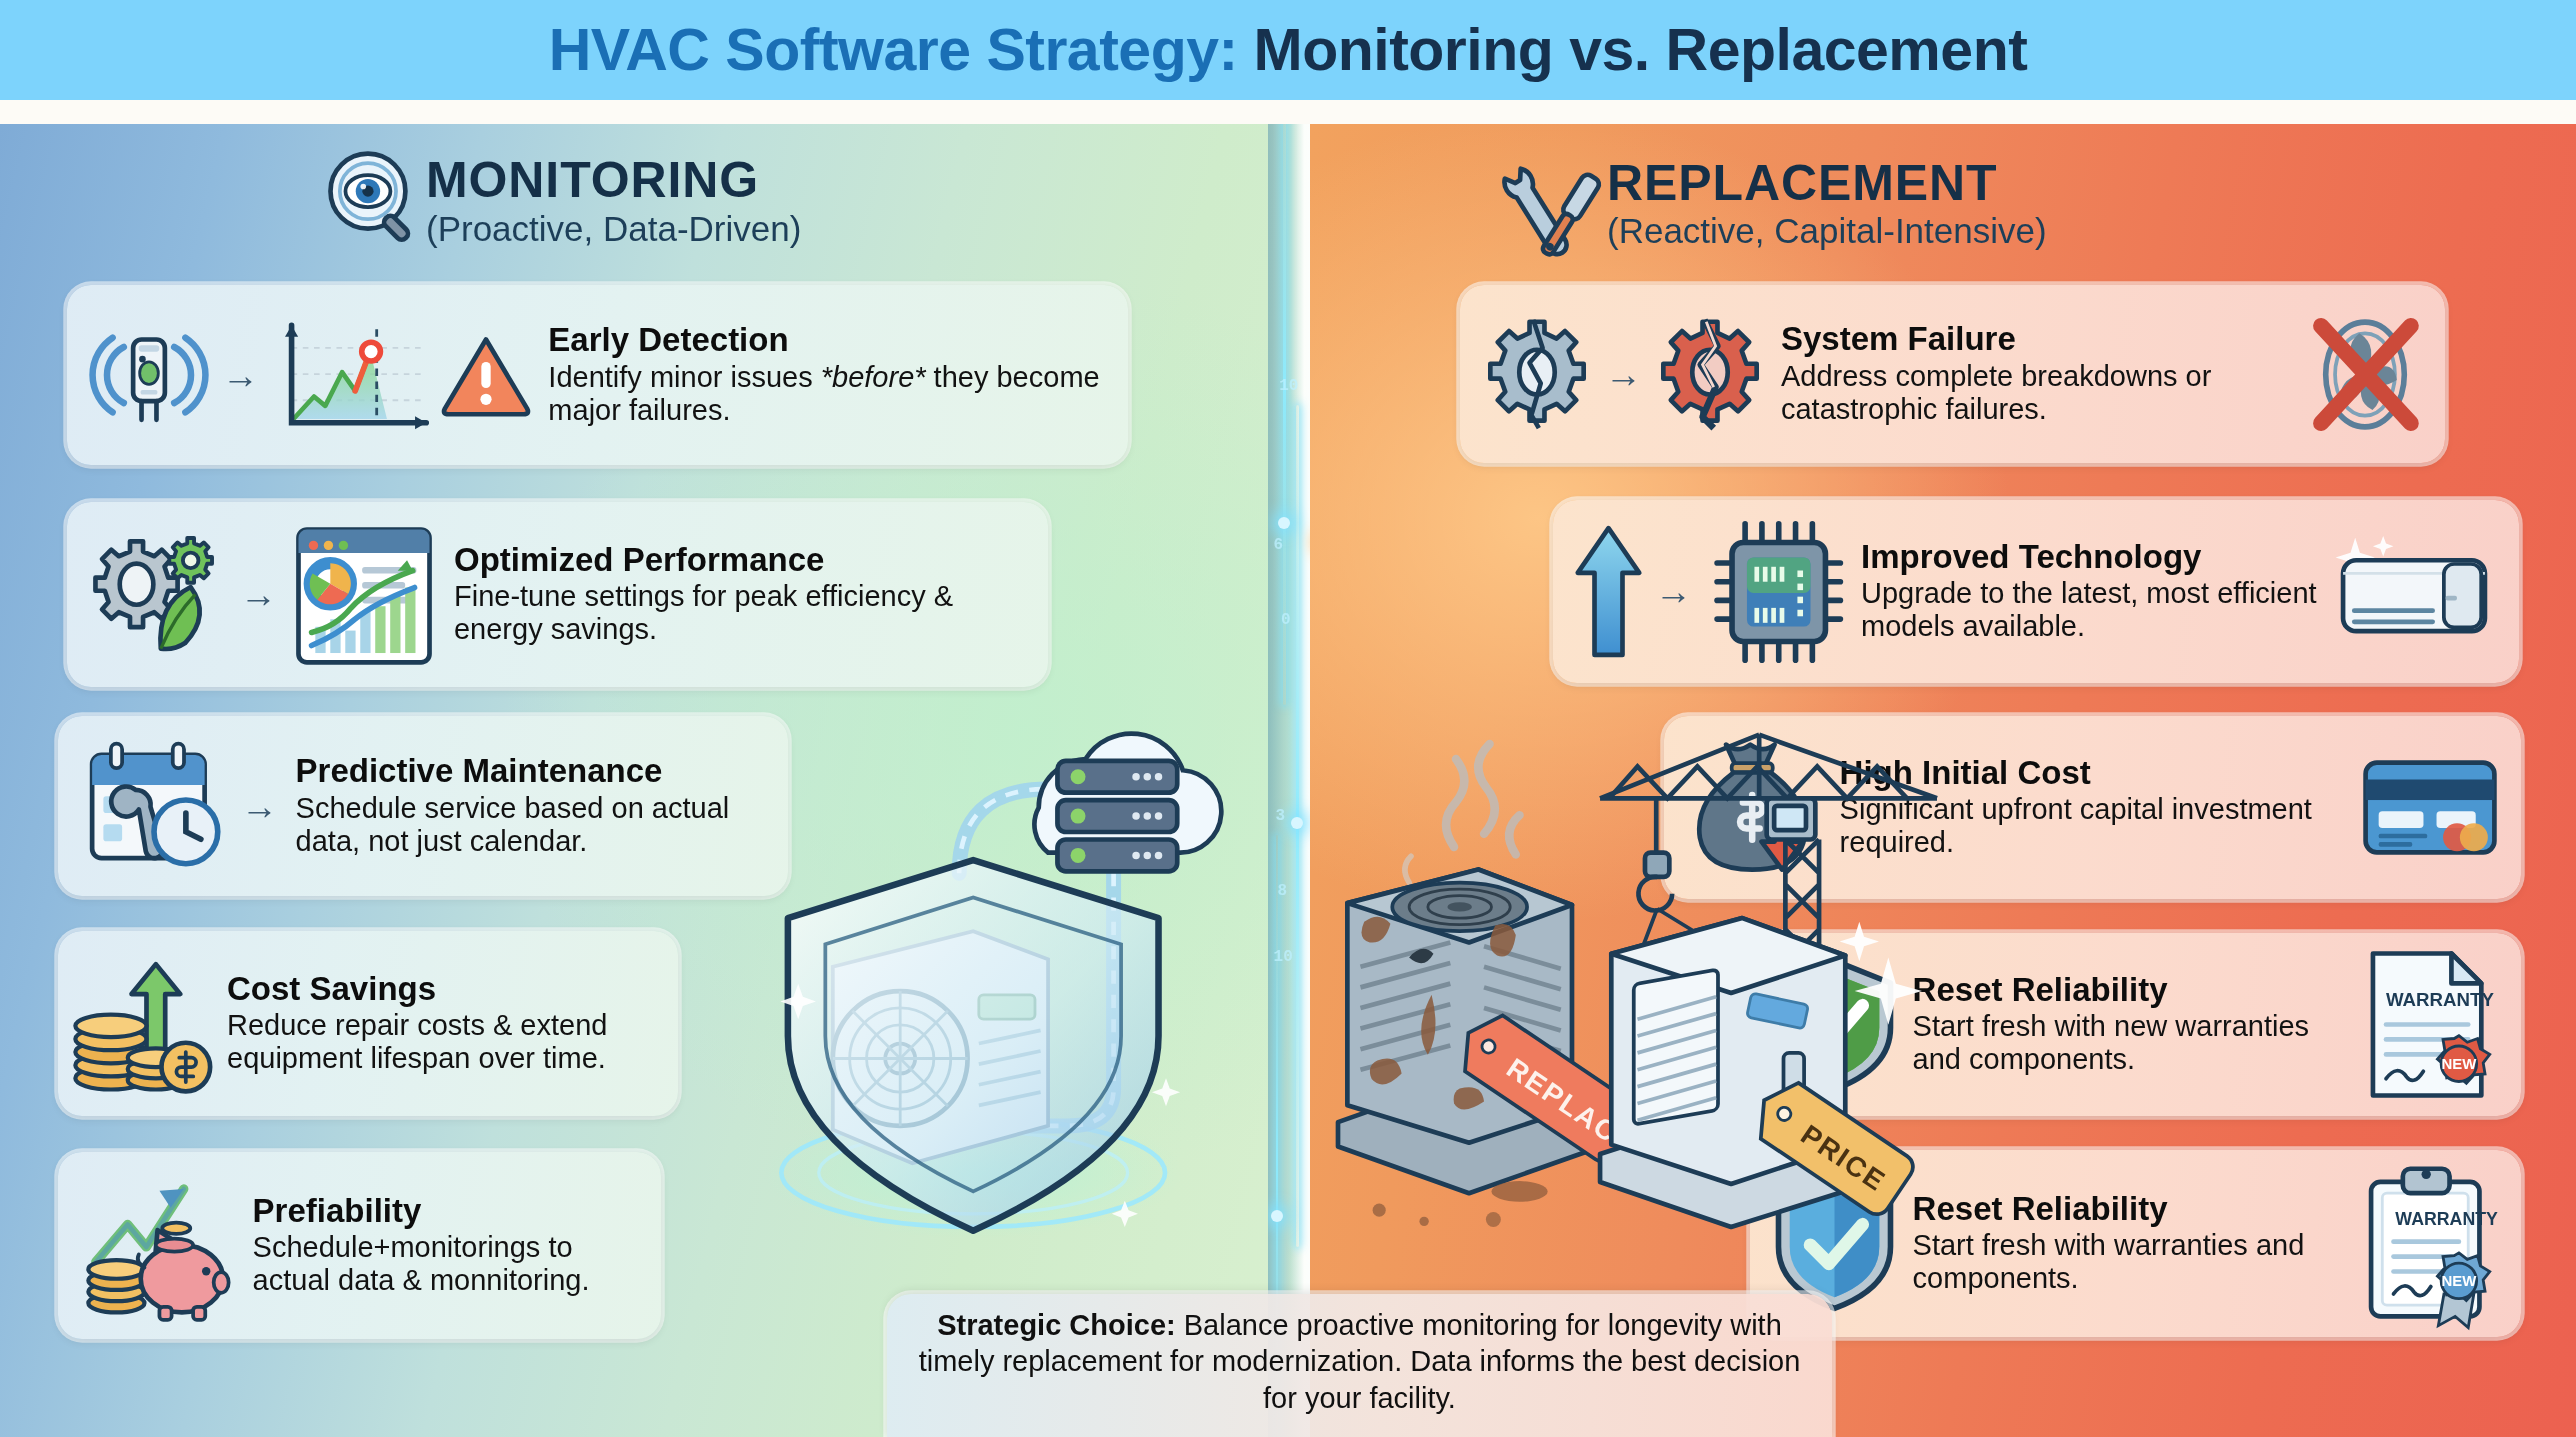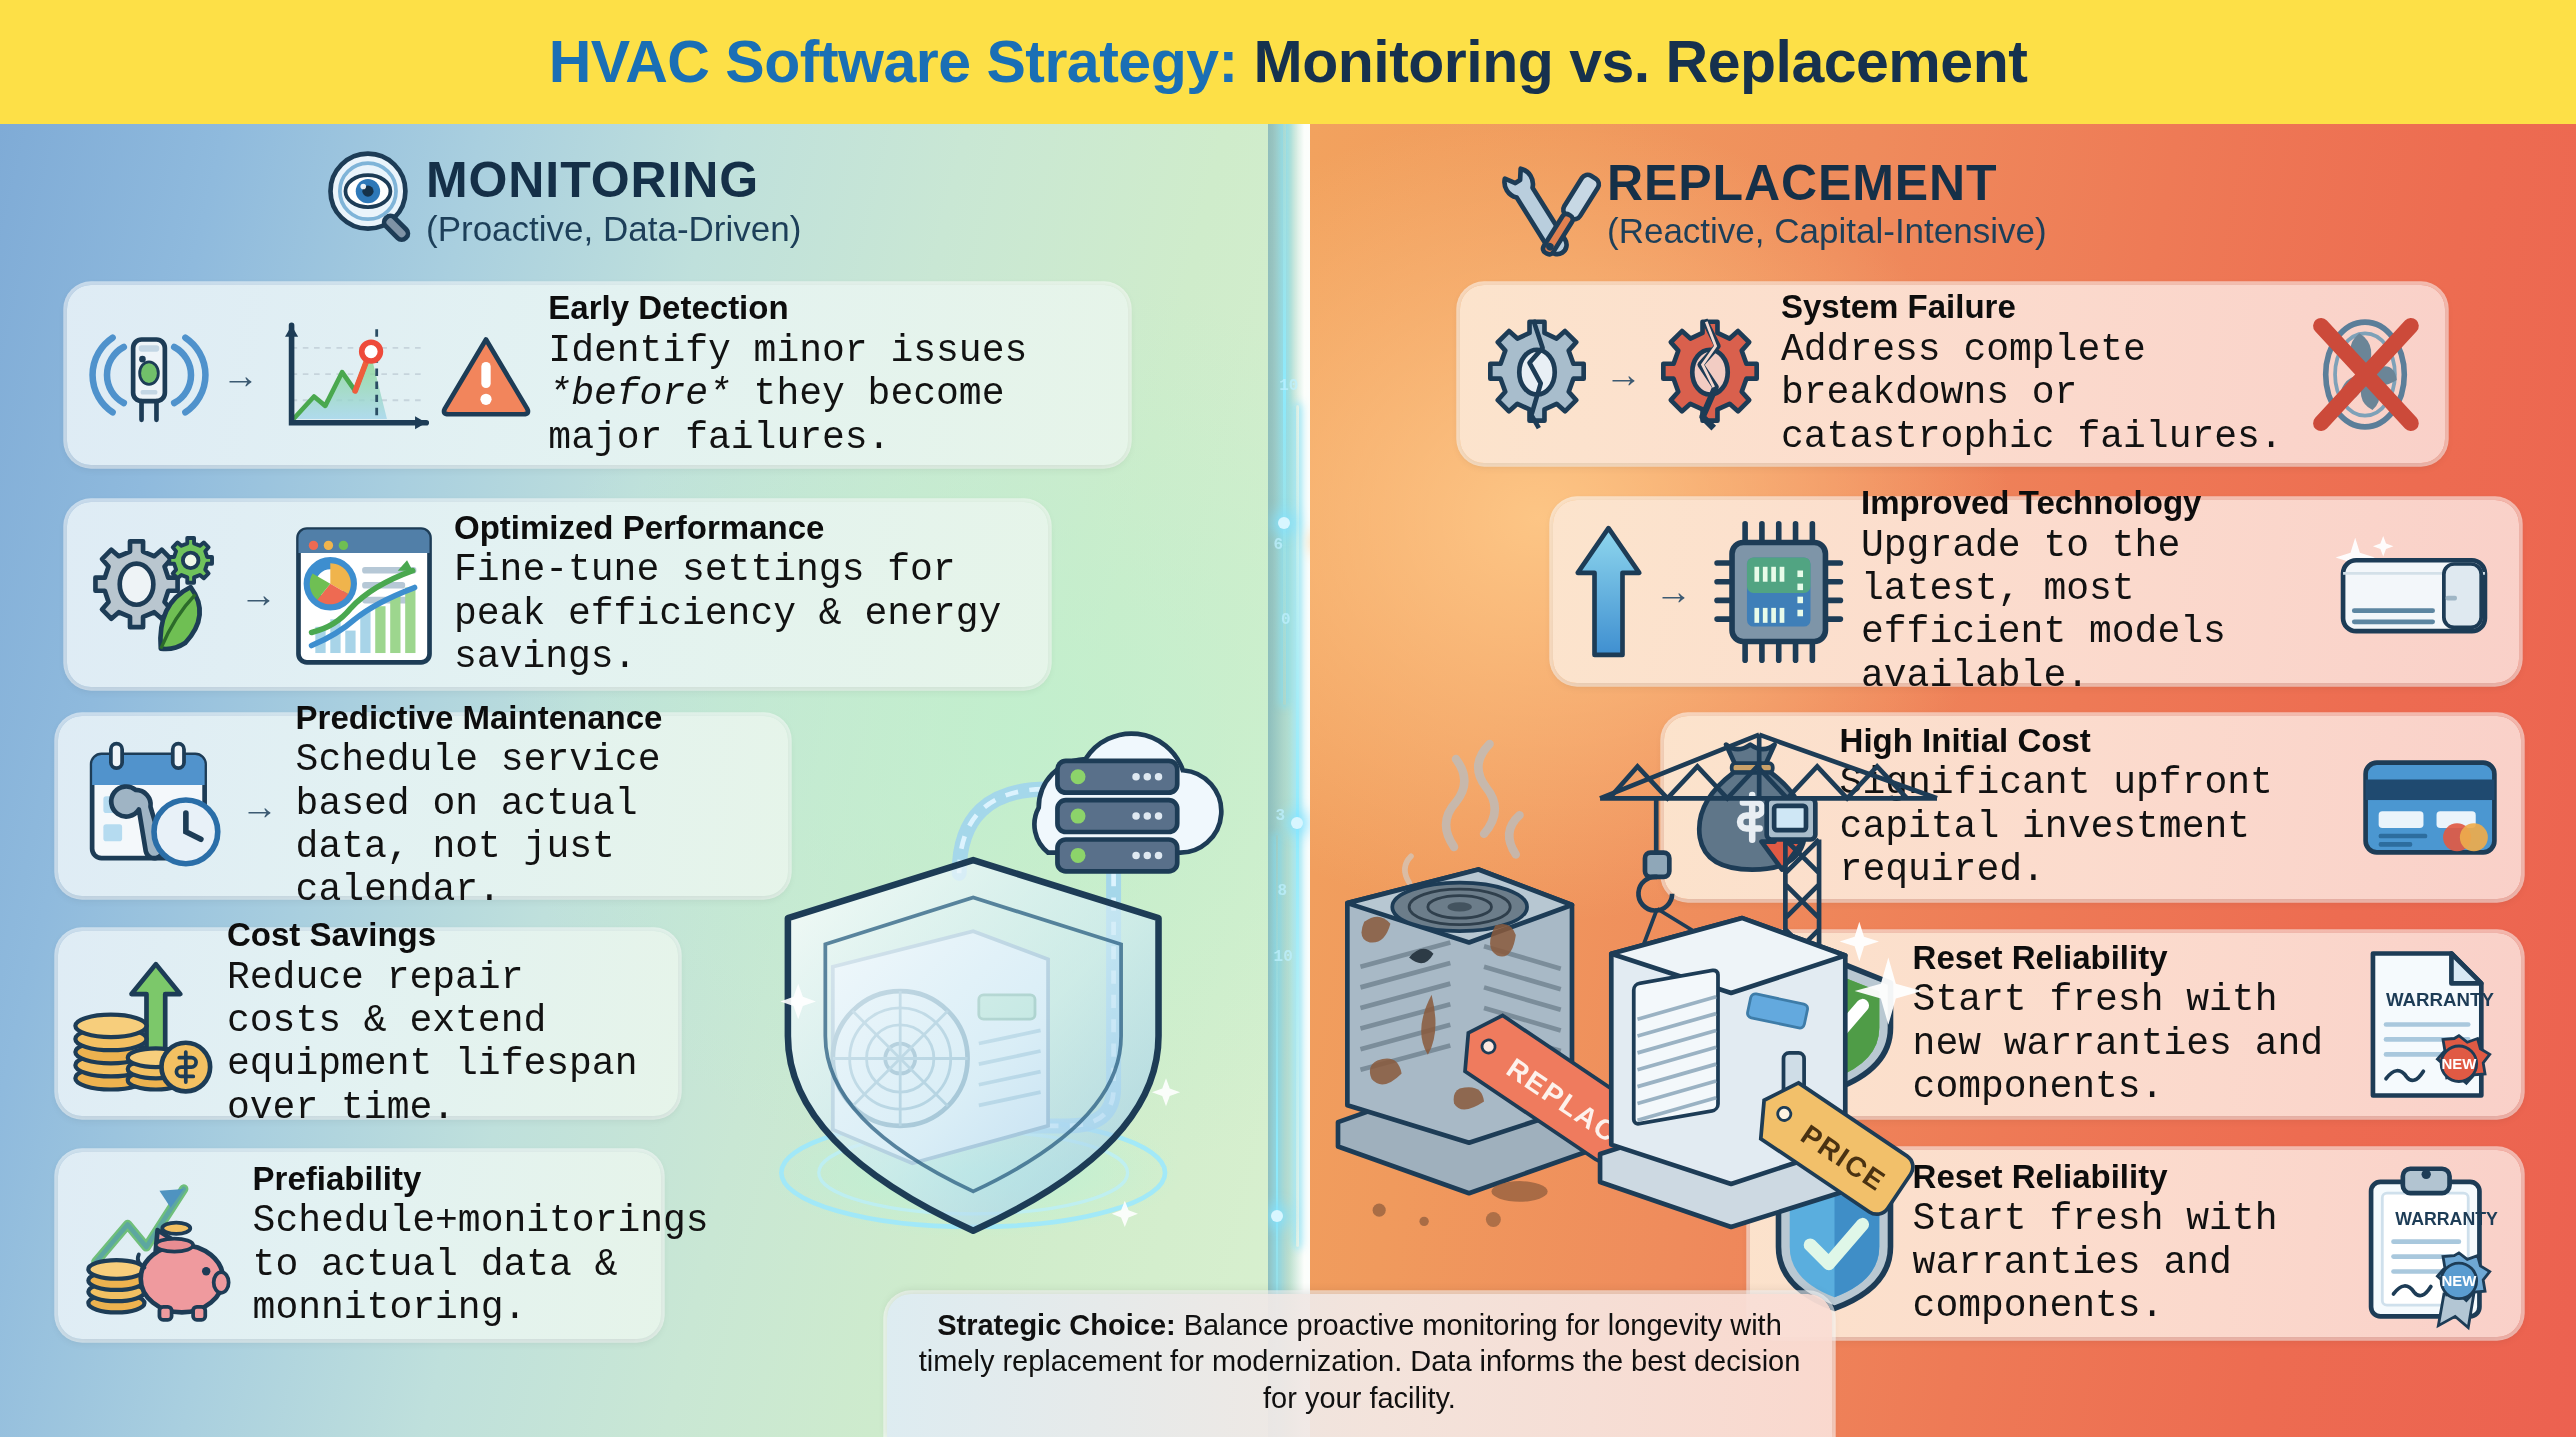--- a/index.html
+++ b/index.html
@@ -6,22 +6,22 @@
   html,body { width:2576px; height:1438px; overflow:hidden; }
   body {
     font-family:"Liberation Sans", sans-serif;
     background:#fdfbf6;
     position:relative;
   }
   #stage { position:absolute; inset:0; }
 
   
   .titlebar{
-    position:absolute; left:0; top:0; width:2576px; height:124px;
-    background:#fde047;
+    position:absolute; left:0; top:0; width:2576px; height:100px;
+    background:#7dd3fc;
     display:flex; align-items:center; justify-content:center;
   }
   .title{
     font-size:59px; font-weight:bold; letter-spacing:-0.5px;
     white-space:nowrap;
   }
   .title .t-blue{ color:#1a6fb5; }
   .title .t-navy{ color:#16314e; }
 
   
@@ -80,21 +80,21 @@
   .card.left{
     background:linear-gradient(96deg, rgba(226,238,246,.96) 0%, rgba(229,243,243,.95) 45%, rgba(232,245,235,.93) 100%);
   }
   .card.right{
     background:linear-gradient(96deg, rgba(252,229,207,.97) 0%, rgba(252,223,210,.96) 50%, rgba(250,214,207,.95) 100%);
   }
   .card .icons{ display:flex; align-items:center; gap:9.4px; flex:0 0 auto; }
   .card .body{ flex:1 1 auto; min-width:0; padding-left:15px; }
   .card .tail{ flex:0 0 auto; display:flex; align-items:center; }
   .c-title{ font-size:33px; font-weight:bold; color:#0d0d0d; line-height:1.06; white-space:nowrap; }
-  .c-desc{ font-size:38px; color:#121212; line-height:1.14; margin-top:2.8px;font-family:Liberation Mono, monospace; }
+  .c-desc{ font-size:29px; color:#121212; line-height:1.14; margin-top:2.8px; }
   .c-desc em{ font-style:italic; }
 
   .arrow{ font-size:37px; color:#3c5a72; line-height:1; padding:0 2.8px; }
 
   
   .footer{
     position:absolute; left:887px; top:1294px; width:945px; height:144px;
     border-radius:24px 24px 0 0;
     background:linear-gradient(92deg, rgba(222,236,243,.95) 0%, rgba(243,231,226,.95) 52%, rgba(250,221,212,.95) 100%);
     box-shadow:0 -2.8px 9.4px rgba(0,0,0,.10), 0 0 0 3.7px rgba(255,255,255,.6);

